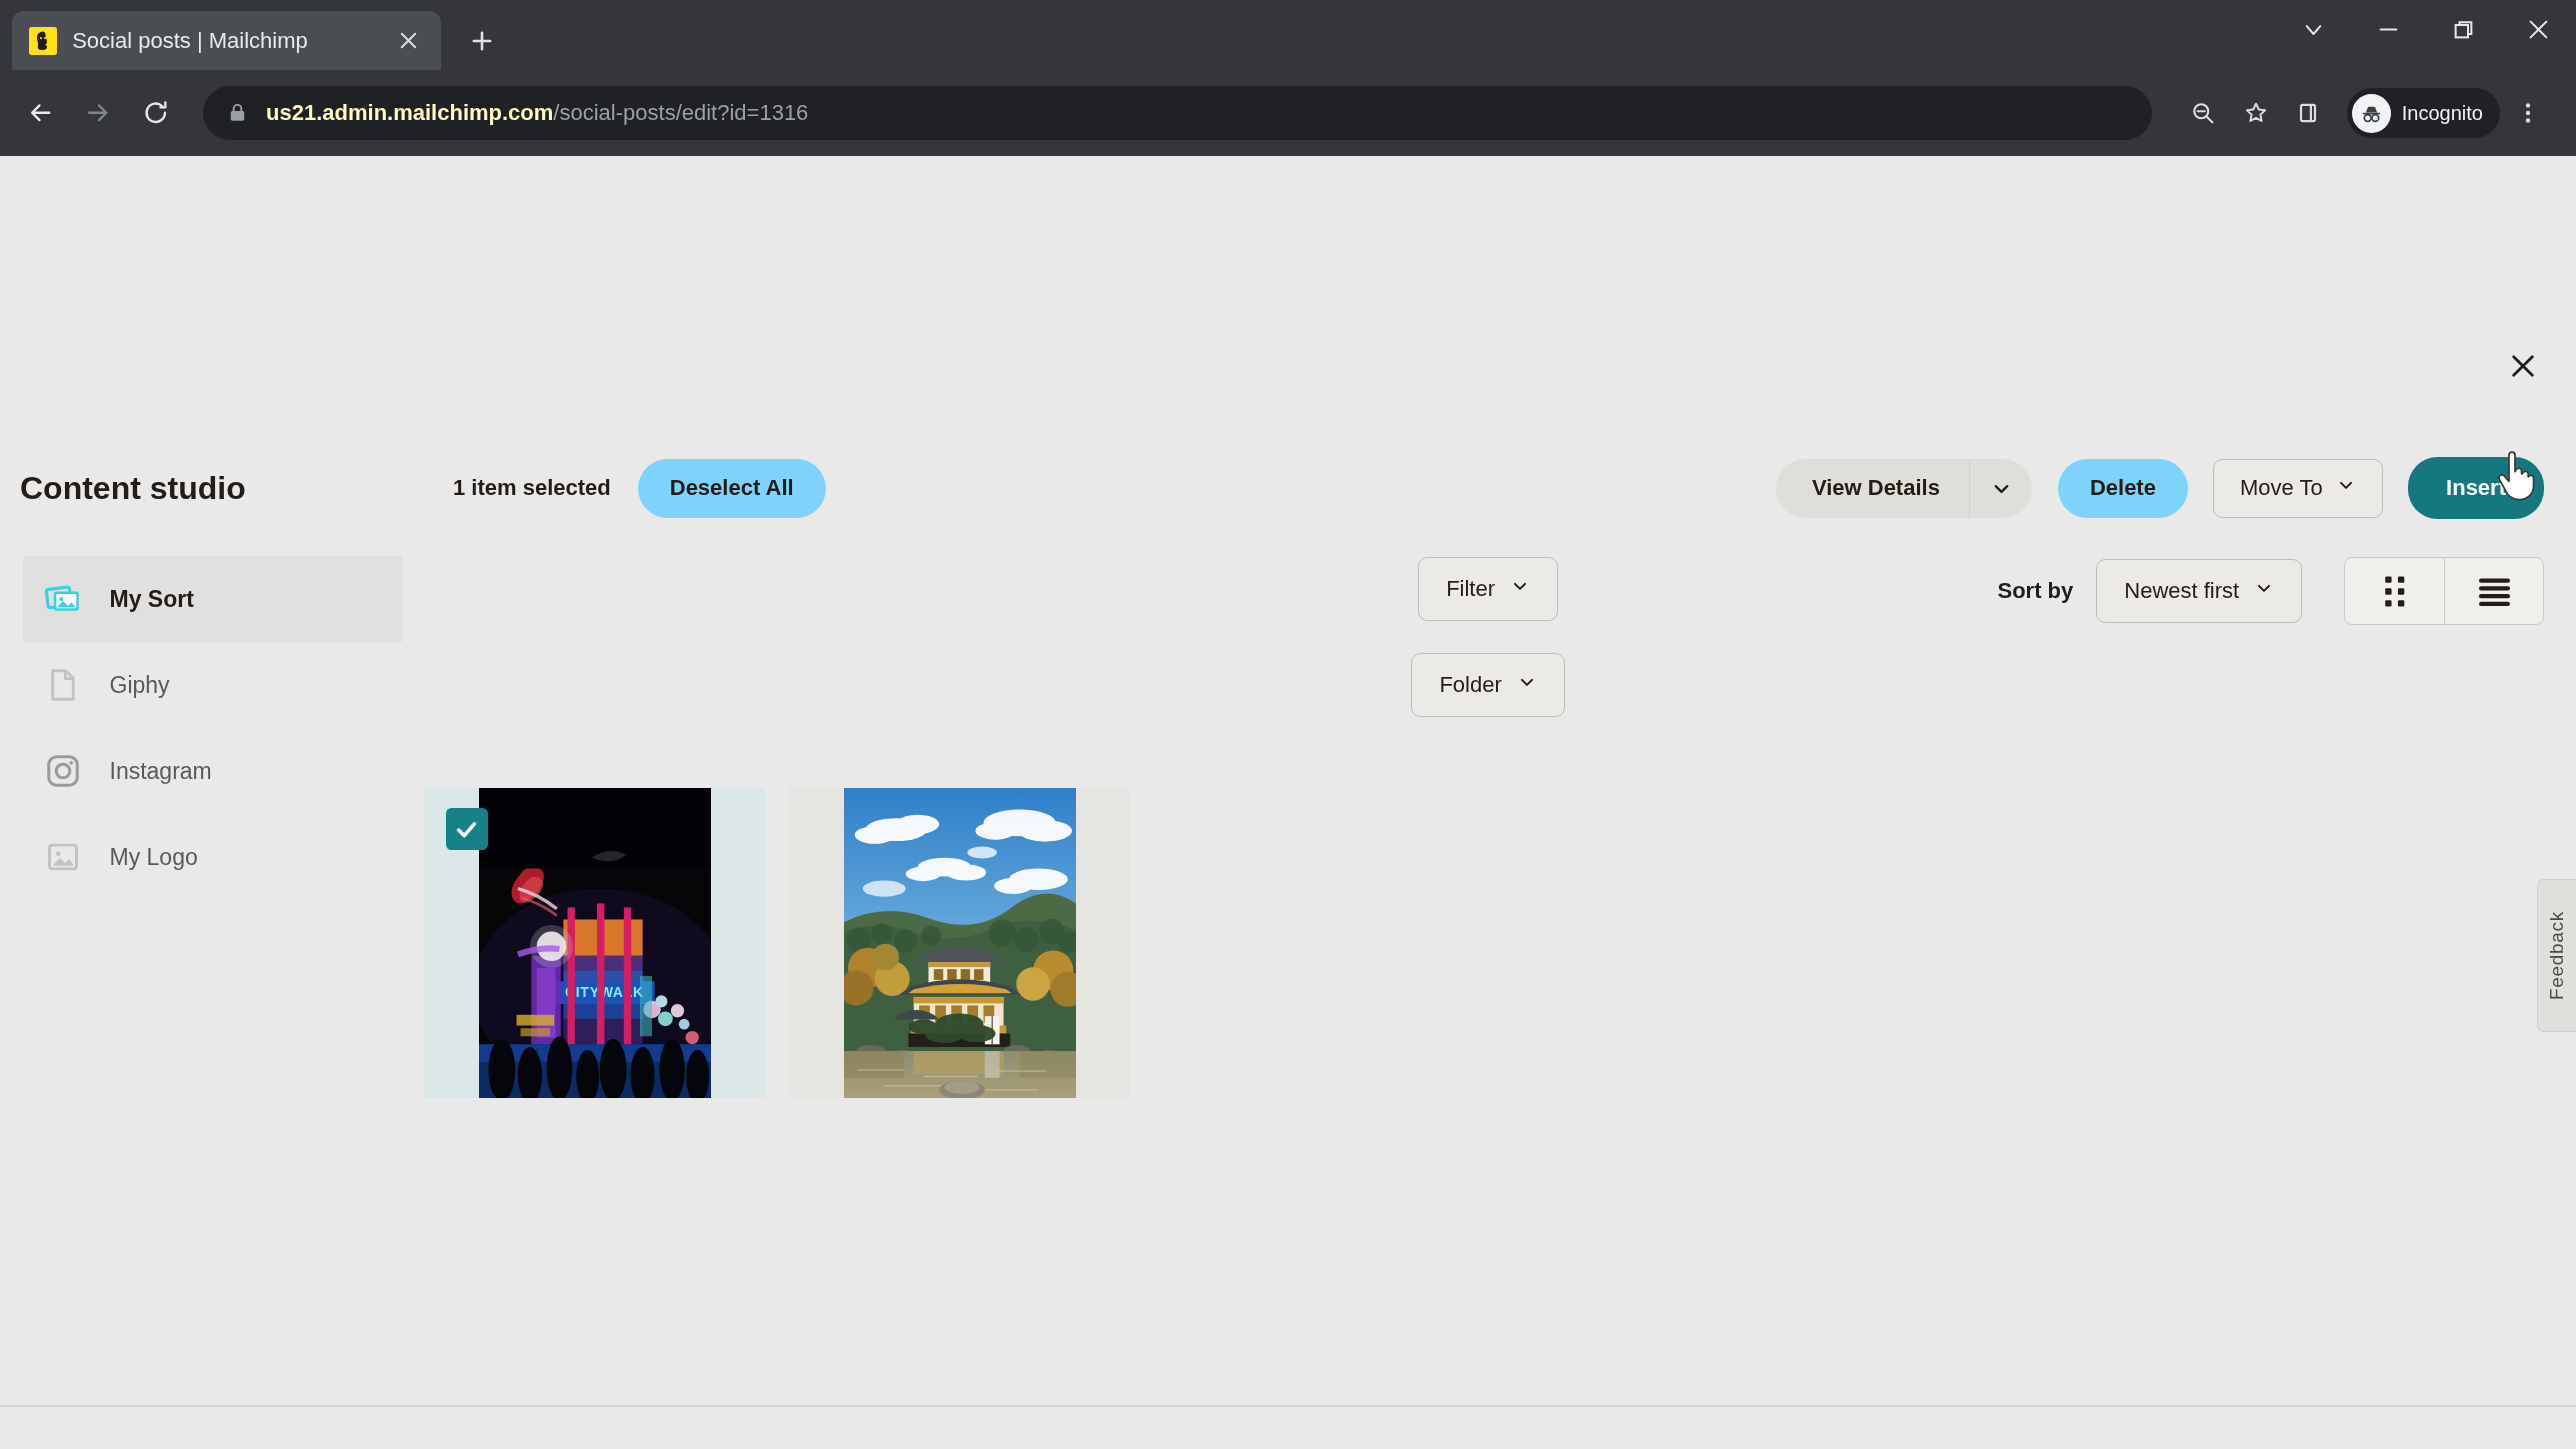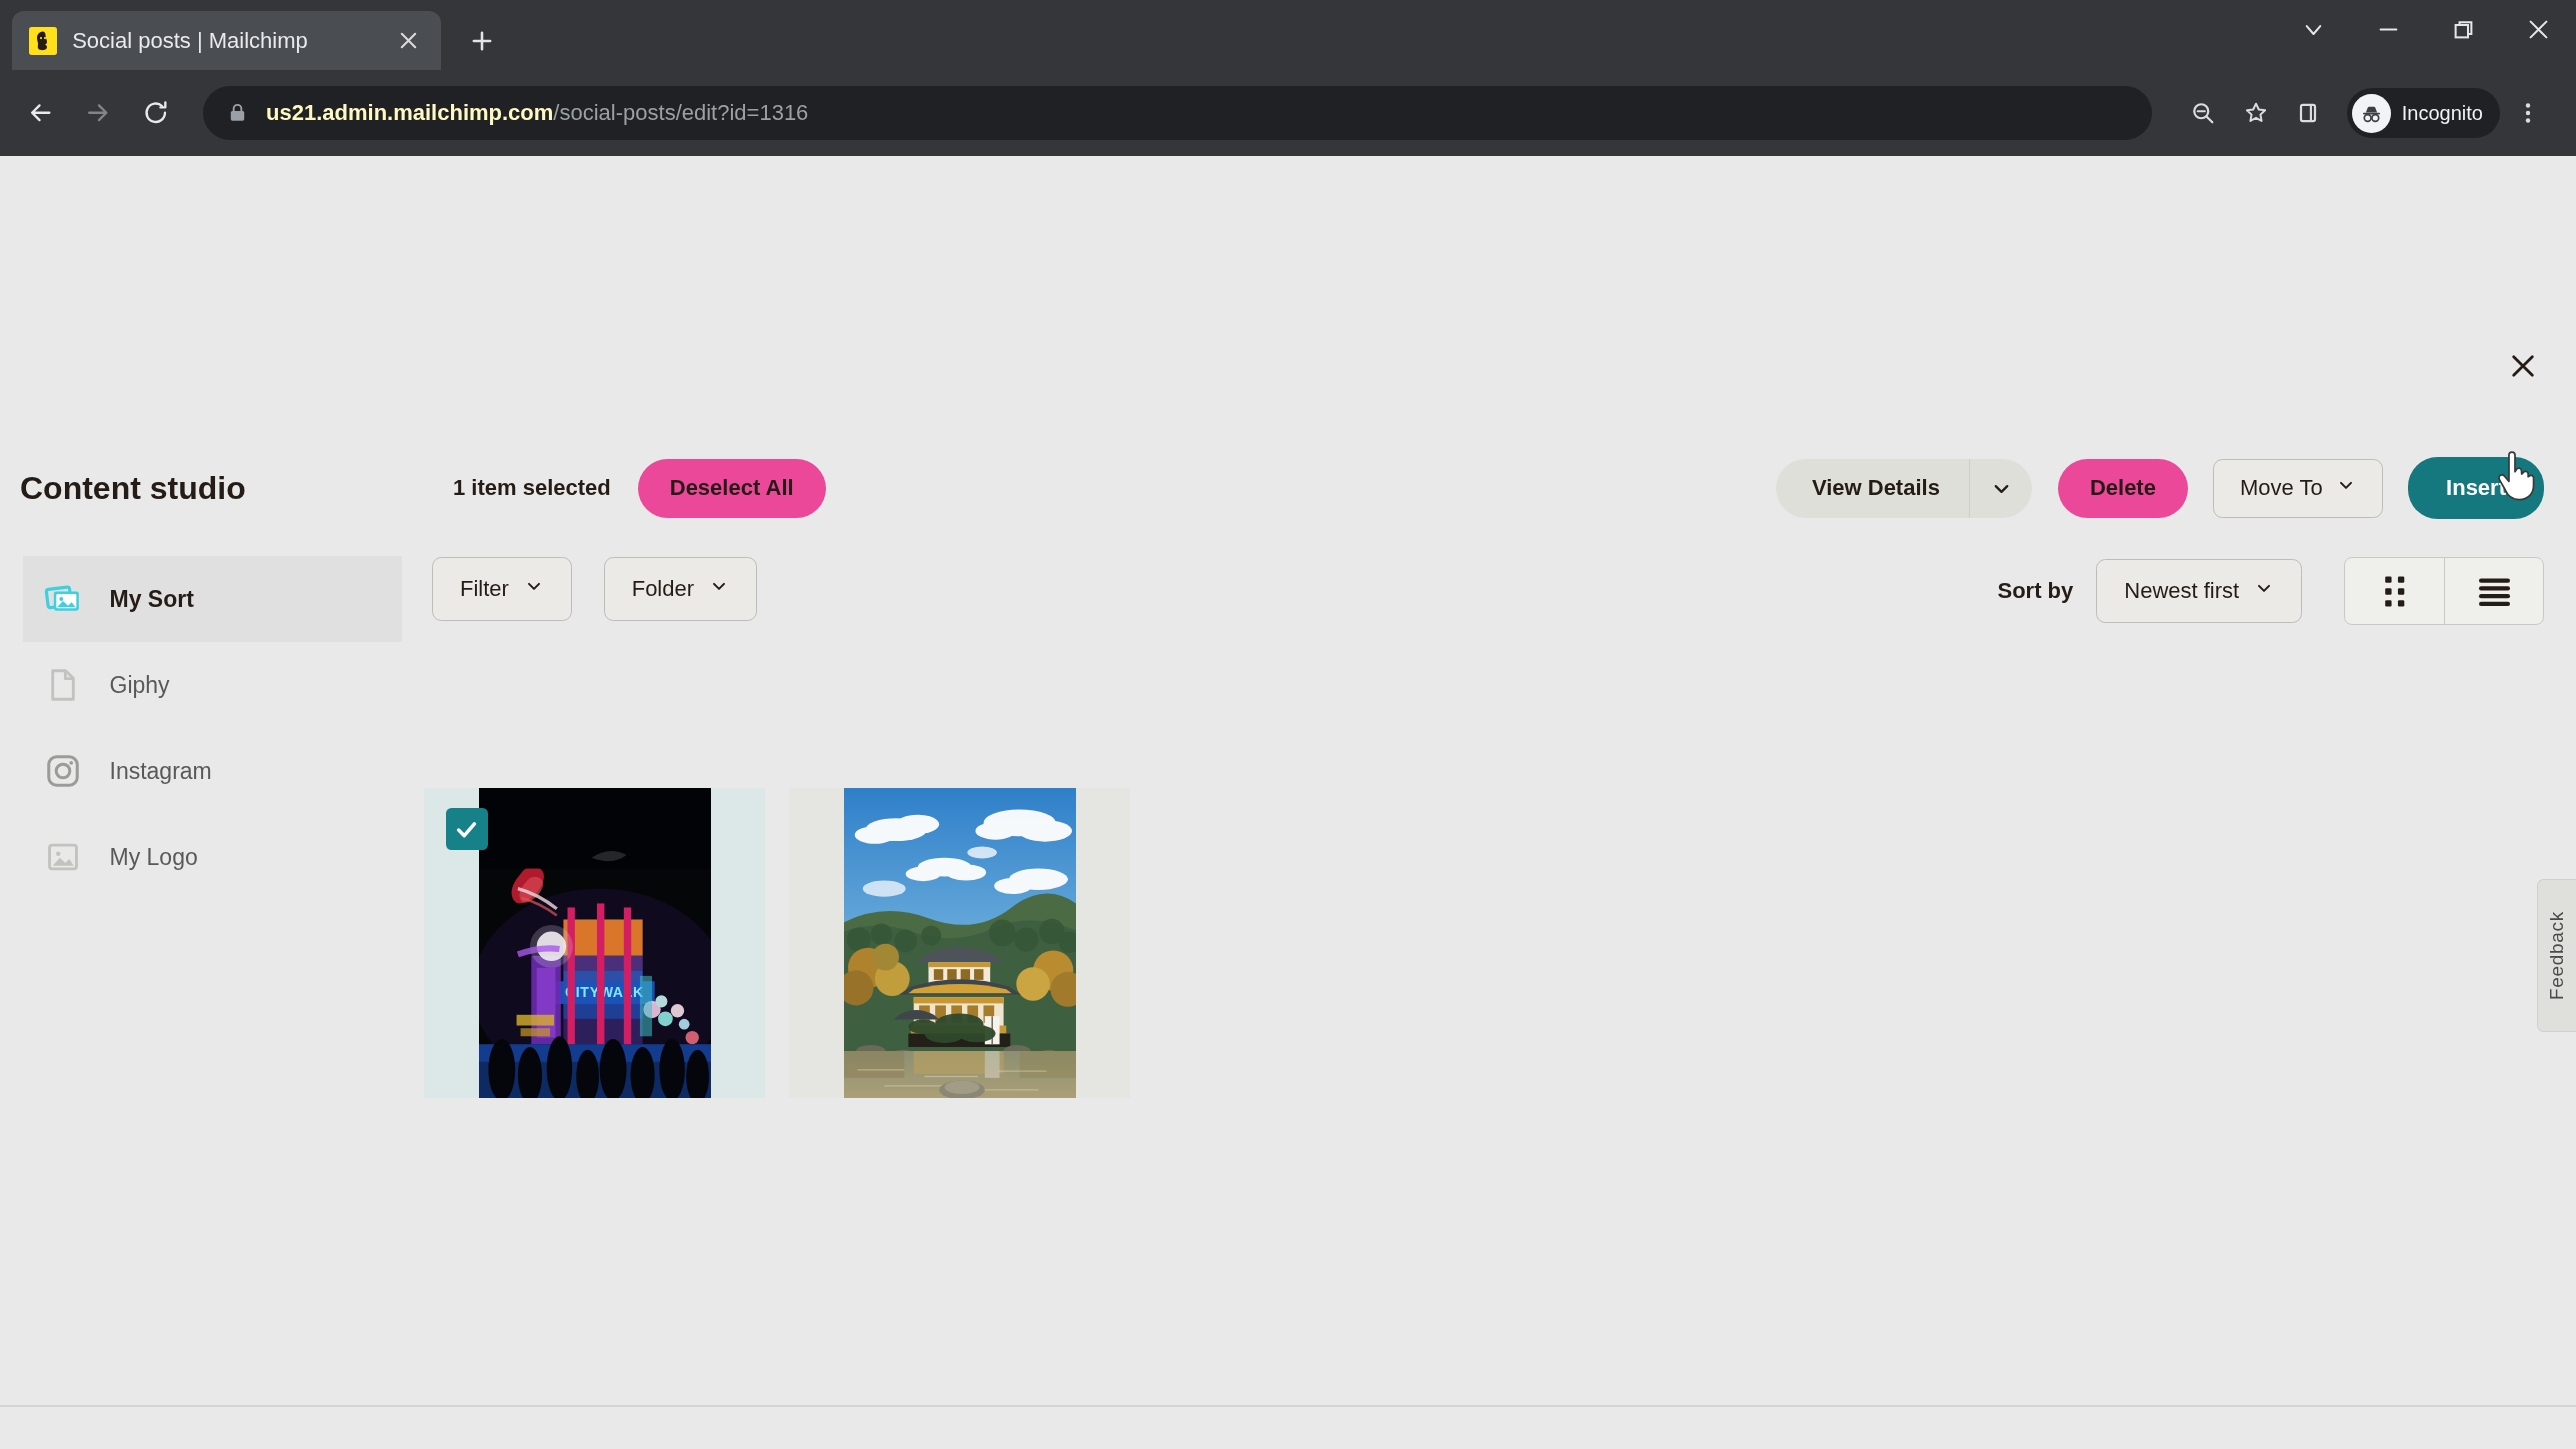--- a/index.html
+++ b/index.html
@@ -167,21 +167,21 @@
   }
   .selected-count { font-size: 22px; color: #241c15; font-weight: 700; }
 
   .btn {
     border: none;
     font-family: inherit;
     cursor: pointer;
     white-space: nowrap;
   }
   .btn-soft {
-    background: #ec4899;
+    background: #7dd3fc;
     border-radius: 29.5px;
     height: 59px;
     padding: 0 32px;
     font-size: 22px;
     color: #241c15;
     font-weight: 700;
     display: flex; align-items: center; justify-content: center;
   }
   .actions-group {
     position: absolute;
@@ -261,21 +261,21 @@
   }
   .side-label { font-size: 23px; color: #595959; }
   .side-item.active .side-label { color: #241c15; font-weight: 700; }
 
   
   .content-toolbar {
     position: absolute;
     top: 401px; left: 432px; right: 32px;
     height: 67px;
   }
-  .filters { display: flex; gap: 32px; align-items: center; }
+  .filters { display: flex; gap: 32px; align-items: center; flex-direction: column; }
   .pill-select {
     background: #eceae6;
     border: 1.3px solid #bdbdb8;
     border-radius: 9.4px;
     height: 64px;
     padding: 0 27px;
     font-size: 22px;
     color: #241c15;
     display: flex; align-items: center; gap: 14.8px;
   }

